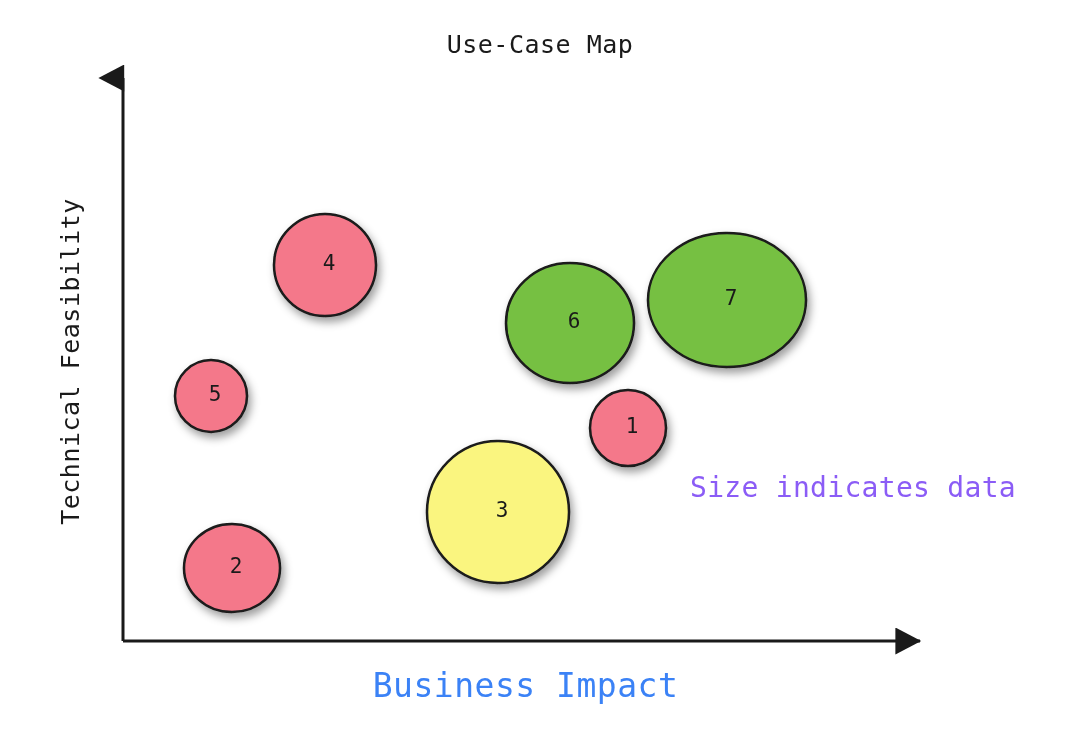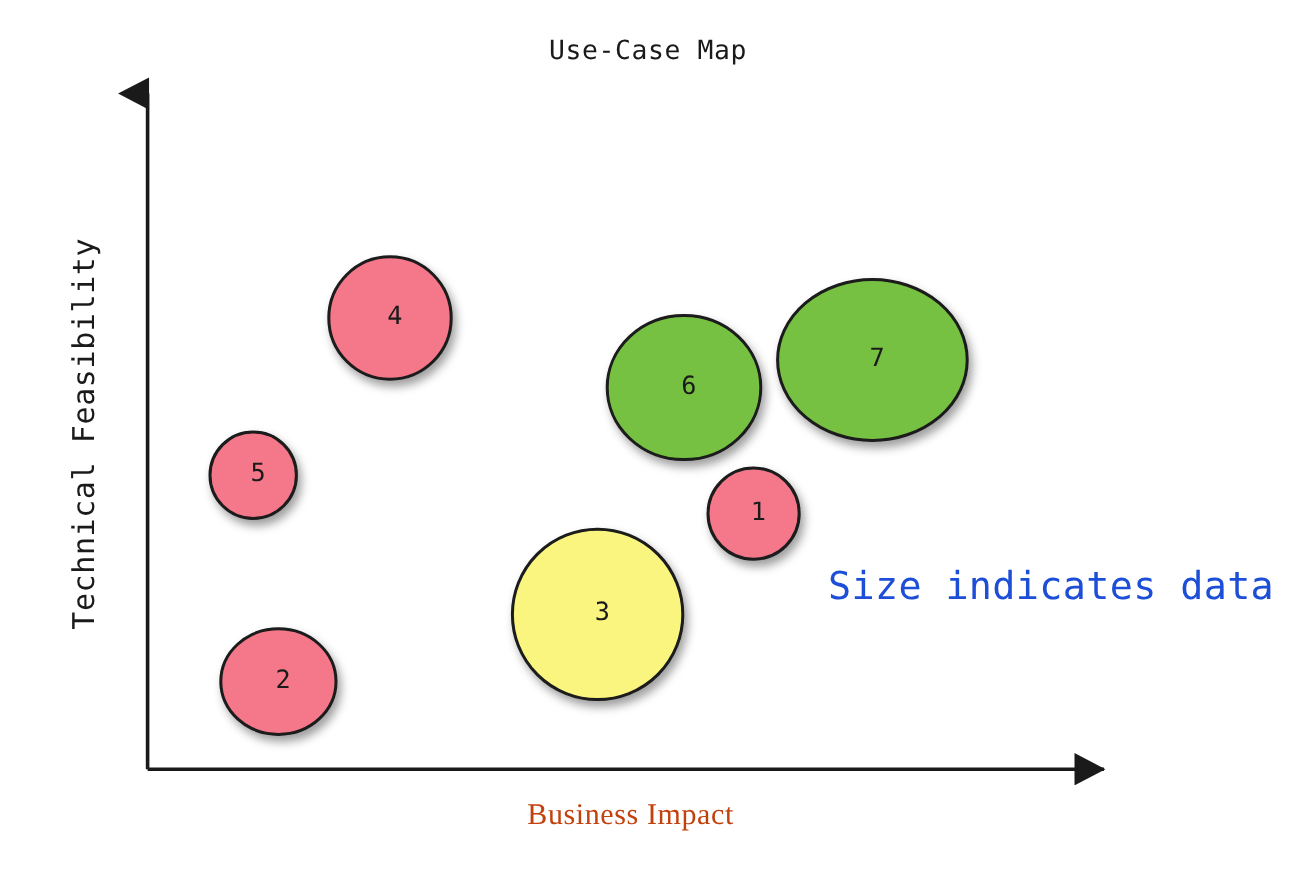--- a/index.html
+++ b/index.html
@@ -28,60 +28,59 @@
     display: block;
   }
 
   
   .chart-title {
     position: absolute;
     left: 0;
     top: 30px;
     width: 1080px;
     text-align: center;
-    font-size: 22px;
+    font-size: 25px;
     letter-spacing: 0.5px;
     color: #1a1a1a;
     white-space: pre;
   }
   .xaxis-label {
     position: absolute;
     left: 123px;
     top: 666px;
     width: 805px;
     text-align: center;
-    font-size: 25px;
+    font-size: 33px;
     letter-spacing: 0.5px;
-    color: #c2410c;
+    color: #3b82f6;
     white-space: pre;
-    font-family: Liberation Serif, serif;
   }
   .yaxis-label {
     position: absolute;
     left: -180px;
     top: 347px;
     width: 500px;
     text-align: center;
     font-size: 25px;
     letter-spacing: 0.5px;
     color: #1a1a1a;
     white-space: pre;
     transform: rotate(-90deg);
     transform-origin: center center;
   }
   .annotation {
     position: absolute;
     left: 690px;
     top: 470px;
     width: 320px;
     text-align: center;
-    font-size: 32px;
+    font-size: 28px;
     line-height: 36px;
     letter-spacing: 0.3px;
-    color: #1d4ed8;
+    color: #8b5cf6;
   }
   .annotation .ann-line {
     display: block;
     white-space: pre;
   }
 
   
   .bubble-label {
     position: absolute;
     font-size: 21px;

